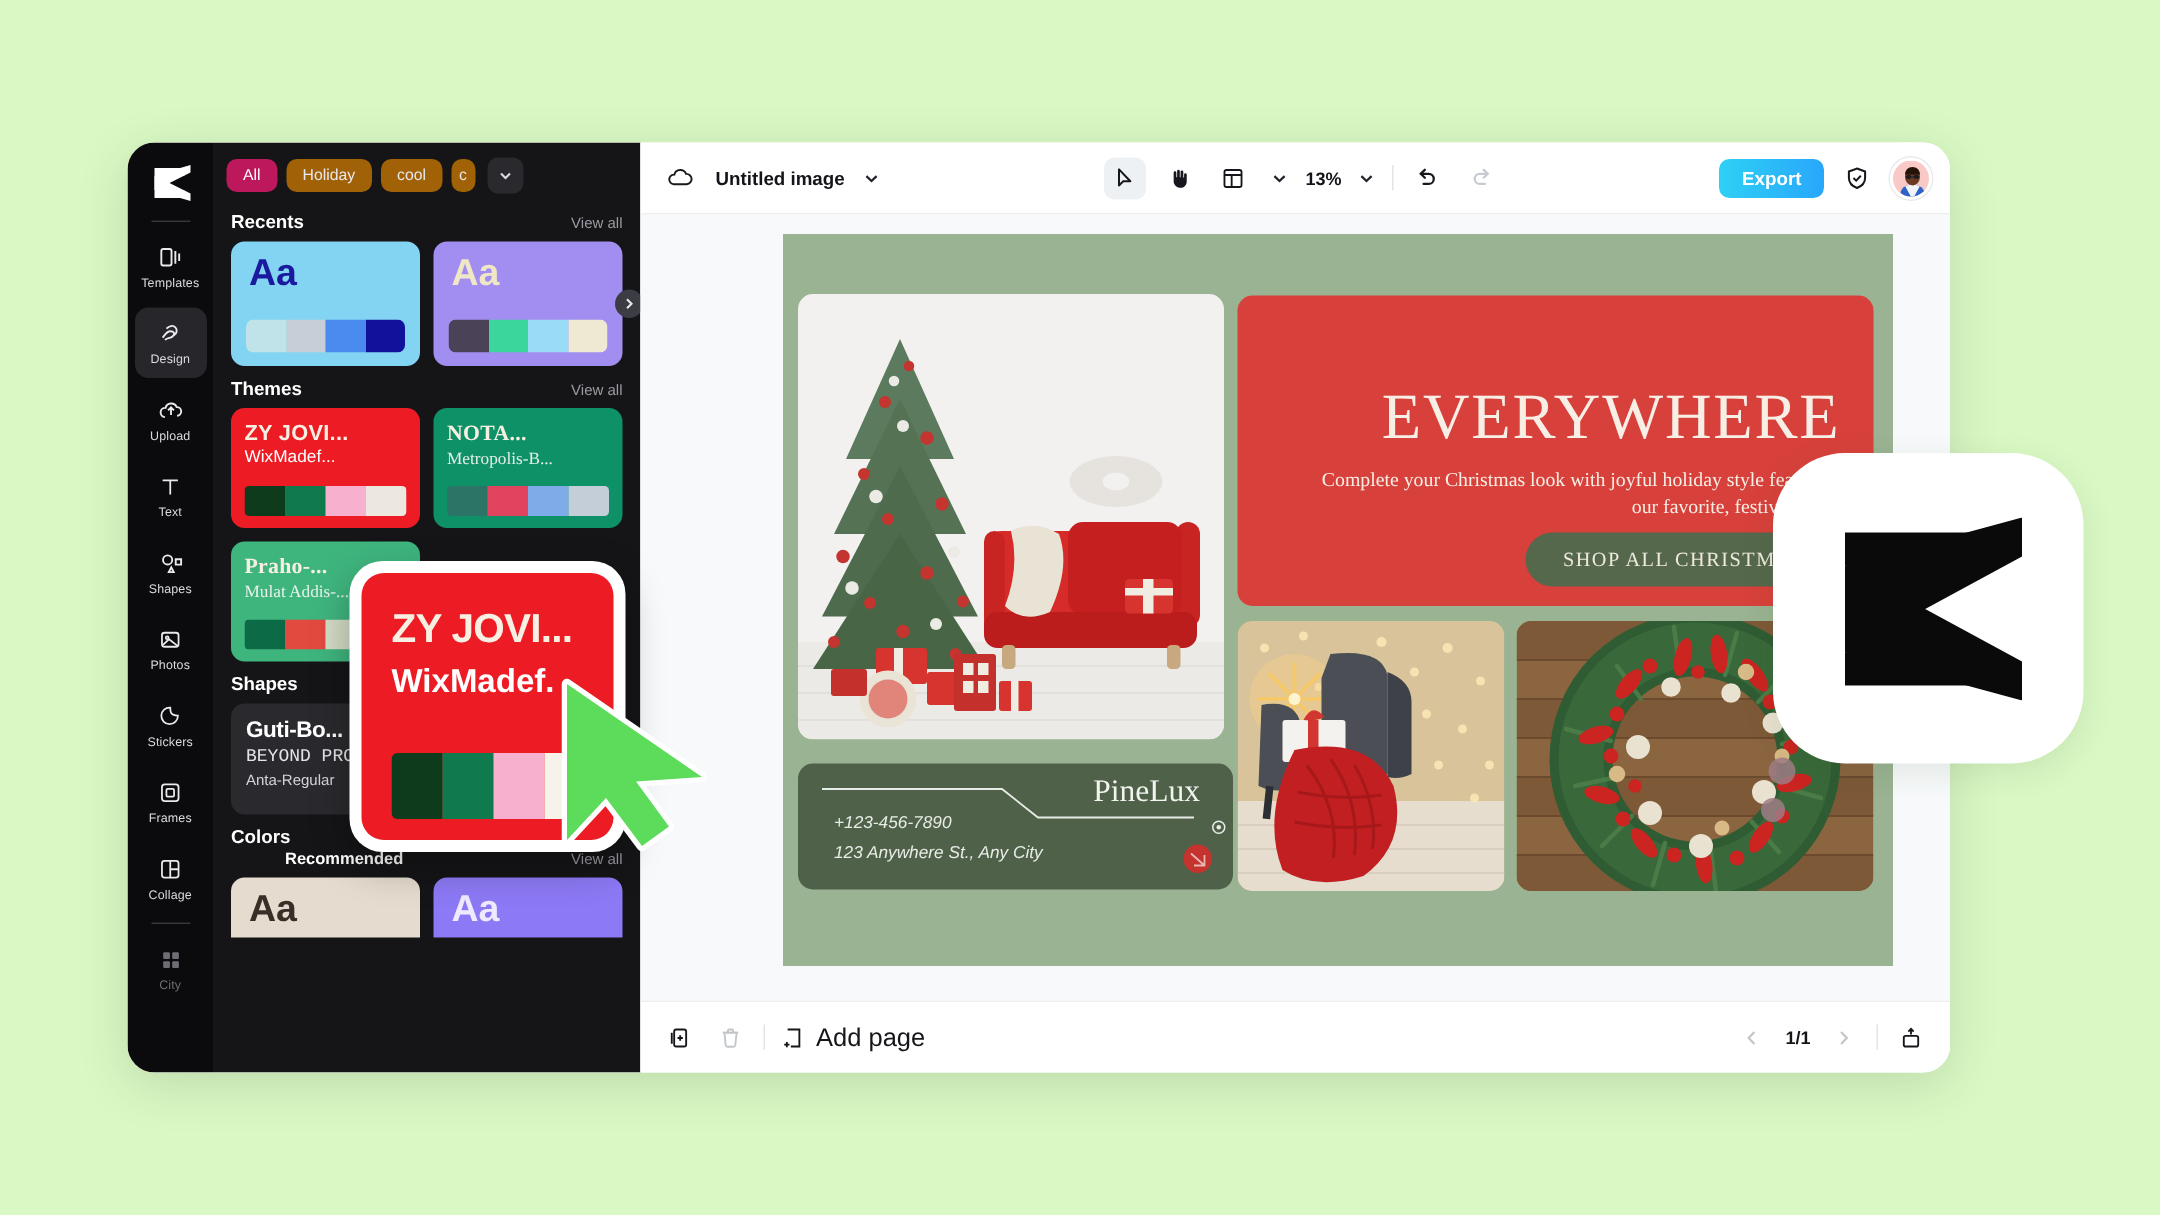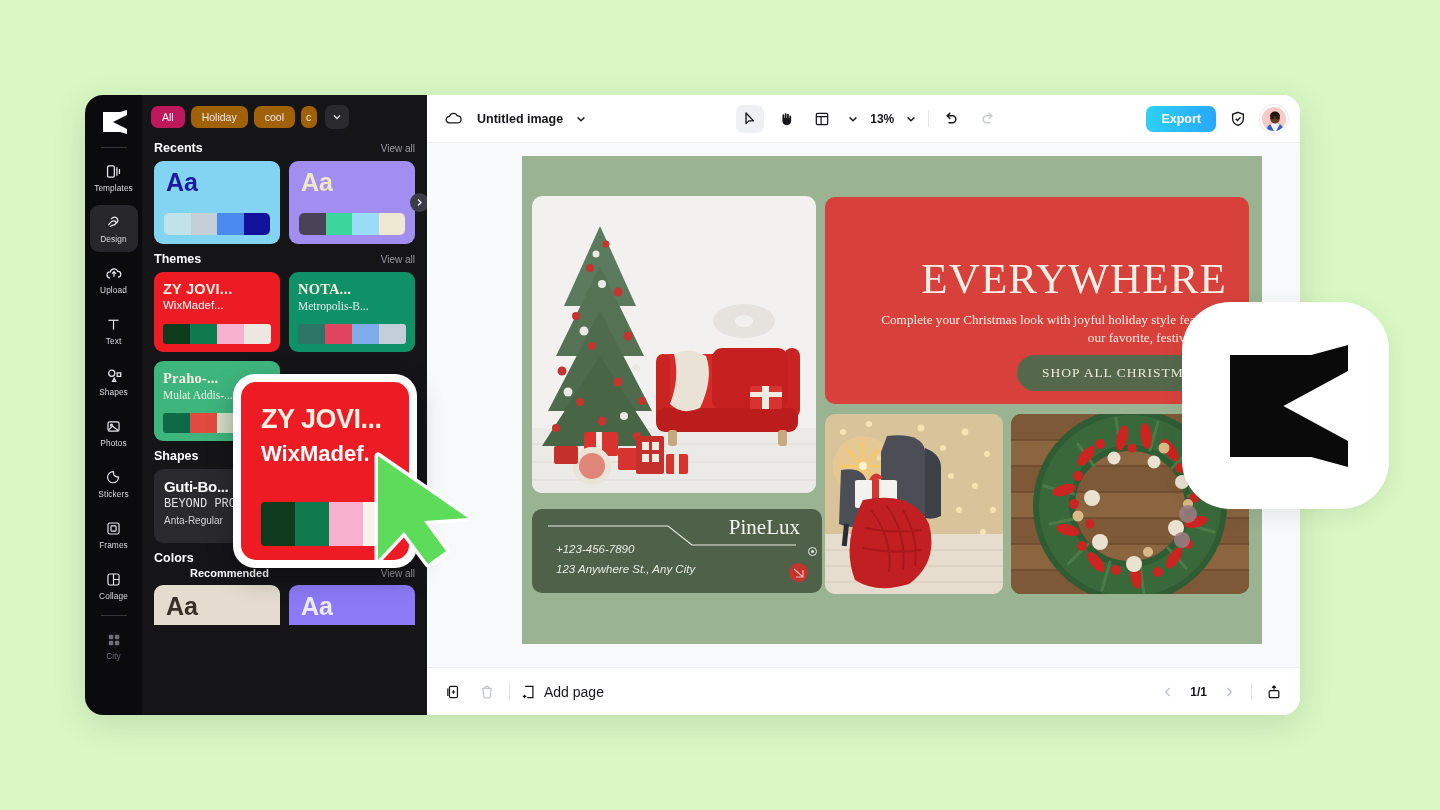--- a/index.html
+++ b/index.html
@@ -180,21 +180,21 @@
   }
 
   
   #bottombar {
     position: absolute; left: 0; top: 572px; width: 873px; height: 48px;
     background: #fff; border-top: 1px solid #eceef0;
     display:flex; align-items:center; padding: 0 14px; gap: 10px;
   }
   .bb-ico { width: 24px; height: 24px; display:flex; align-items:center; justify-content:center; cursor:pointer; color:#16161a; }
   .bb-ico.dim { color: #c2c6ca; }
-  .addpage { display:flex; align-items:center; gap:7px; cursor:pointer; font-size:14px; color:#16161a; font-weight:500; }
+  .addpage { display:flex; align-items:center; gap:7px; cursor:pointer; font-size:17px; color:#16161a; font-weight:500; }
   .pageno { font-size: 12px; font-weight: bold; color:#16161a; }
 
   
   #side-tools {
     position: absolute; left: 1246px; top: 148px; width: 48px; height: 99px;
     background: #fff; border-radius: 12px; box-shadow: 0 3px 14px rgba(20,40,15,.13);
     display:flex; flex-direction:column; align-items:center; padding-top: 8px; gap:6px;
   }
   .st-item { display:flex; flex-direction:column; align-items:center; gap:3px; cursor:pointer; width:46px;}
   .st-lab { font-size: 7.6px; color: #41434a; white-space: nowrap; }

